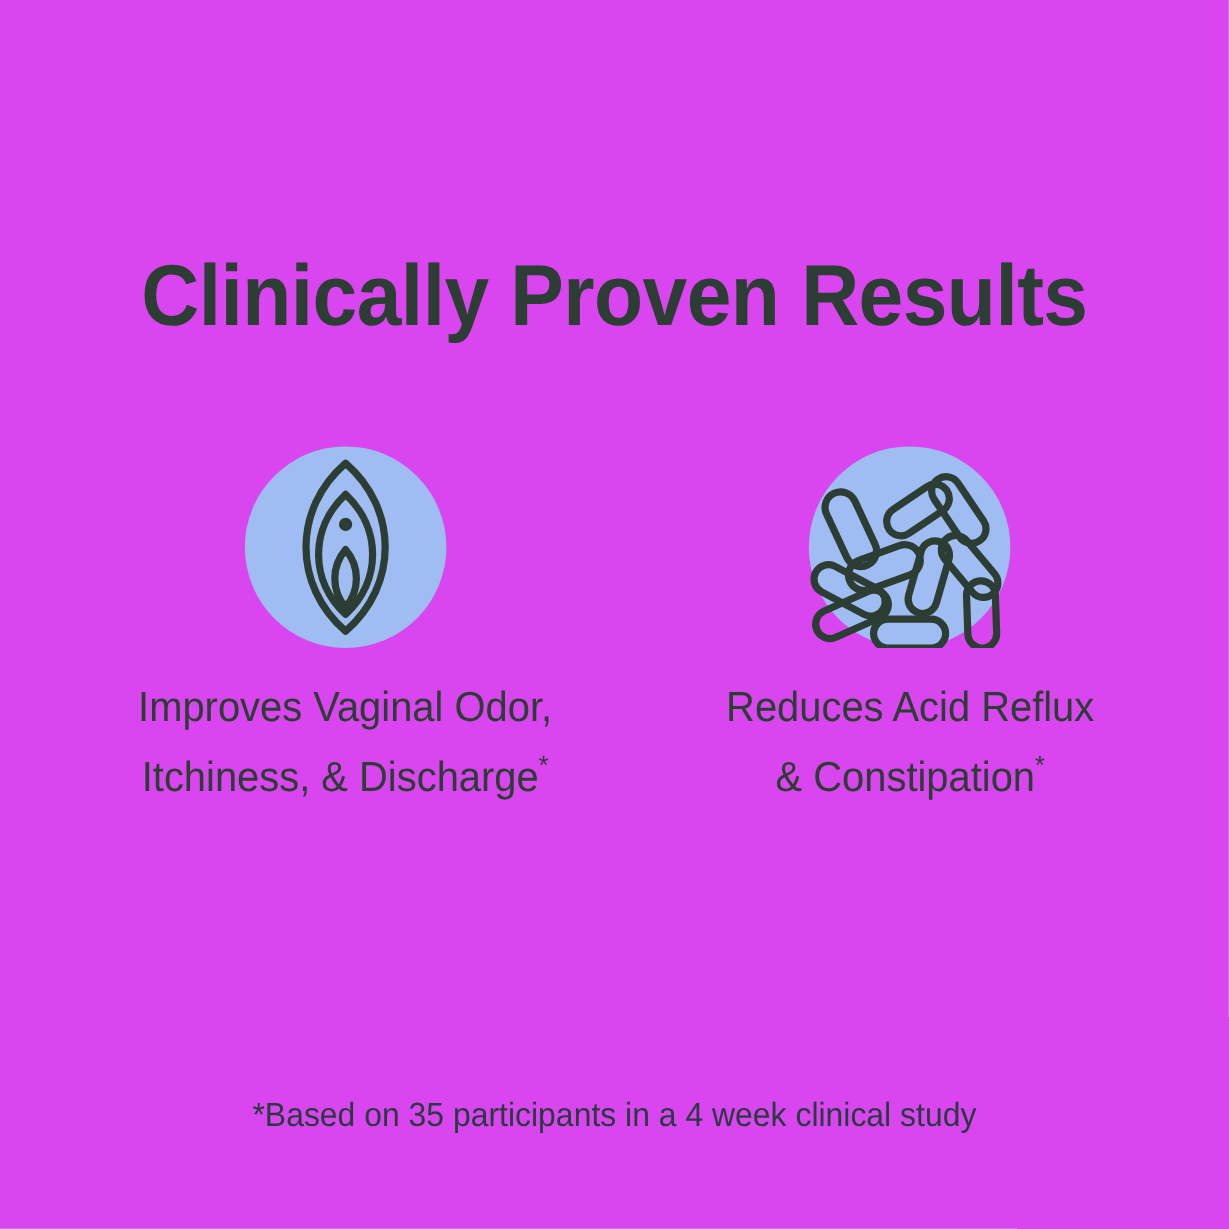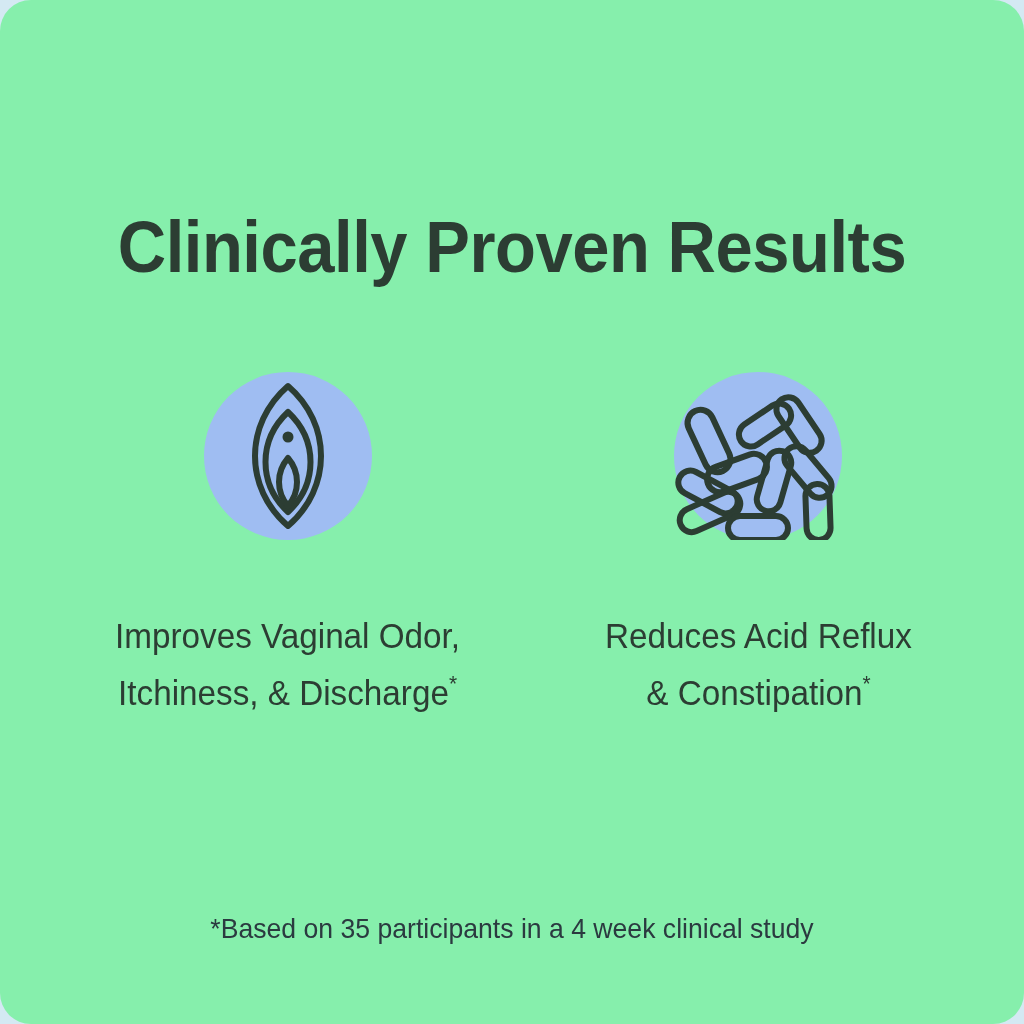--- a/index.html
+++ b/index.html
@@ -49,21 +49,20 @@
     width: 1024px;
     height: 320px;
   }
   .benefit {
     position: absolute;
     top: 0;
     width: 460px;
     display: flex;
     flex-direction: column;
     align-items: center;
-    gap: 46px;
   }
   .benefit-left  { left: 58px; }
   .benefit-right { left: 528px; }
 
   .icon-circle {
     width: 168px;
     height: 168px;
     border-radius: 50%;
     background: #9fbdf2;
     display: flex;
@@ -101,21 +100,21 @@
     line-height: 34px;
     font-weight: 400;
     color: #2b3a40;
     transform: scaleX(0.95);
     white-space: nowrap;
   }
 </style>
 </head>
 <body style="background: rgb(212, 233, 243);">
 
-<div class="card" style="background: #86efac; border-radius: 31px;">
+<div class="card" style="background: #d946ef;">
 
   <div class="title" style="color: rgb(44, 61, 51);">Clinically Proven Results</div>
 
   <div class="benefits">
 
     <div class="benefit benefit-left">
       <div class="icon-circle" style="background: rgb(159, 189, 242);">
         <svg width="168" height="168" viewBox="0 0 168 168" fill="none" stroke="#2c3d33" stroke-width="6" stroke-linecap="round" stroke-linejoin="round">
 
           <path d="M84 14 C128 52 128 116 84 154 C40 116 40 52 84 14 Z"></path>

